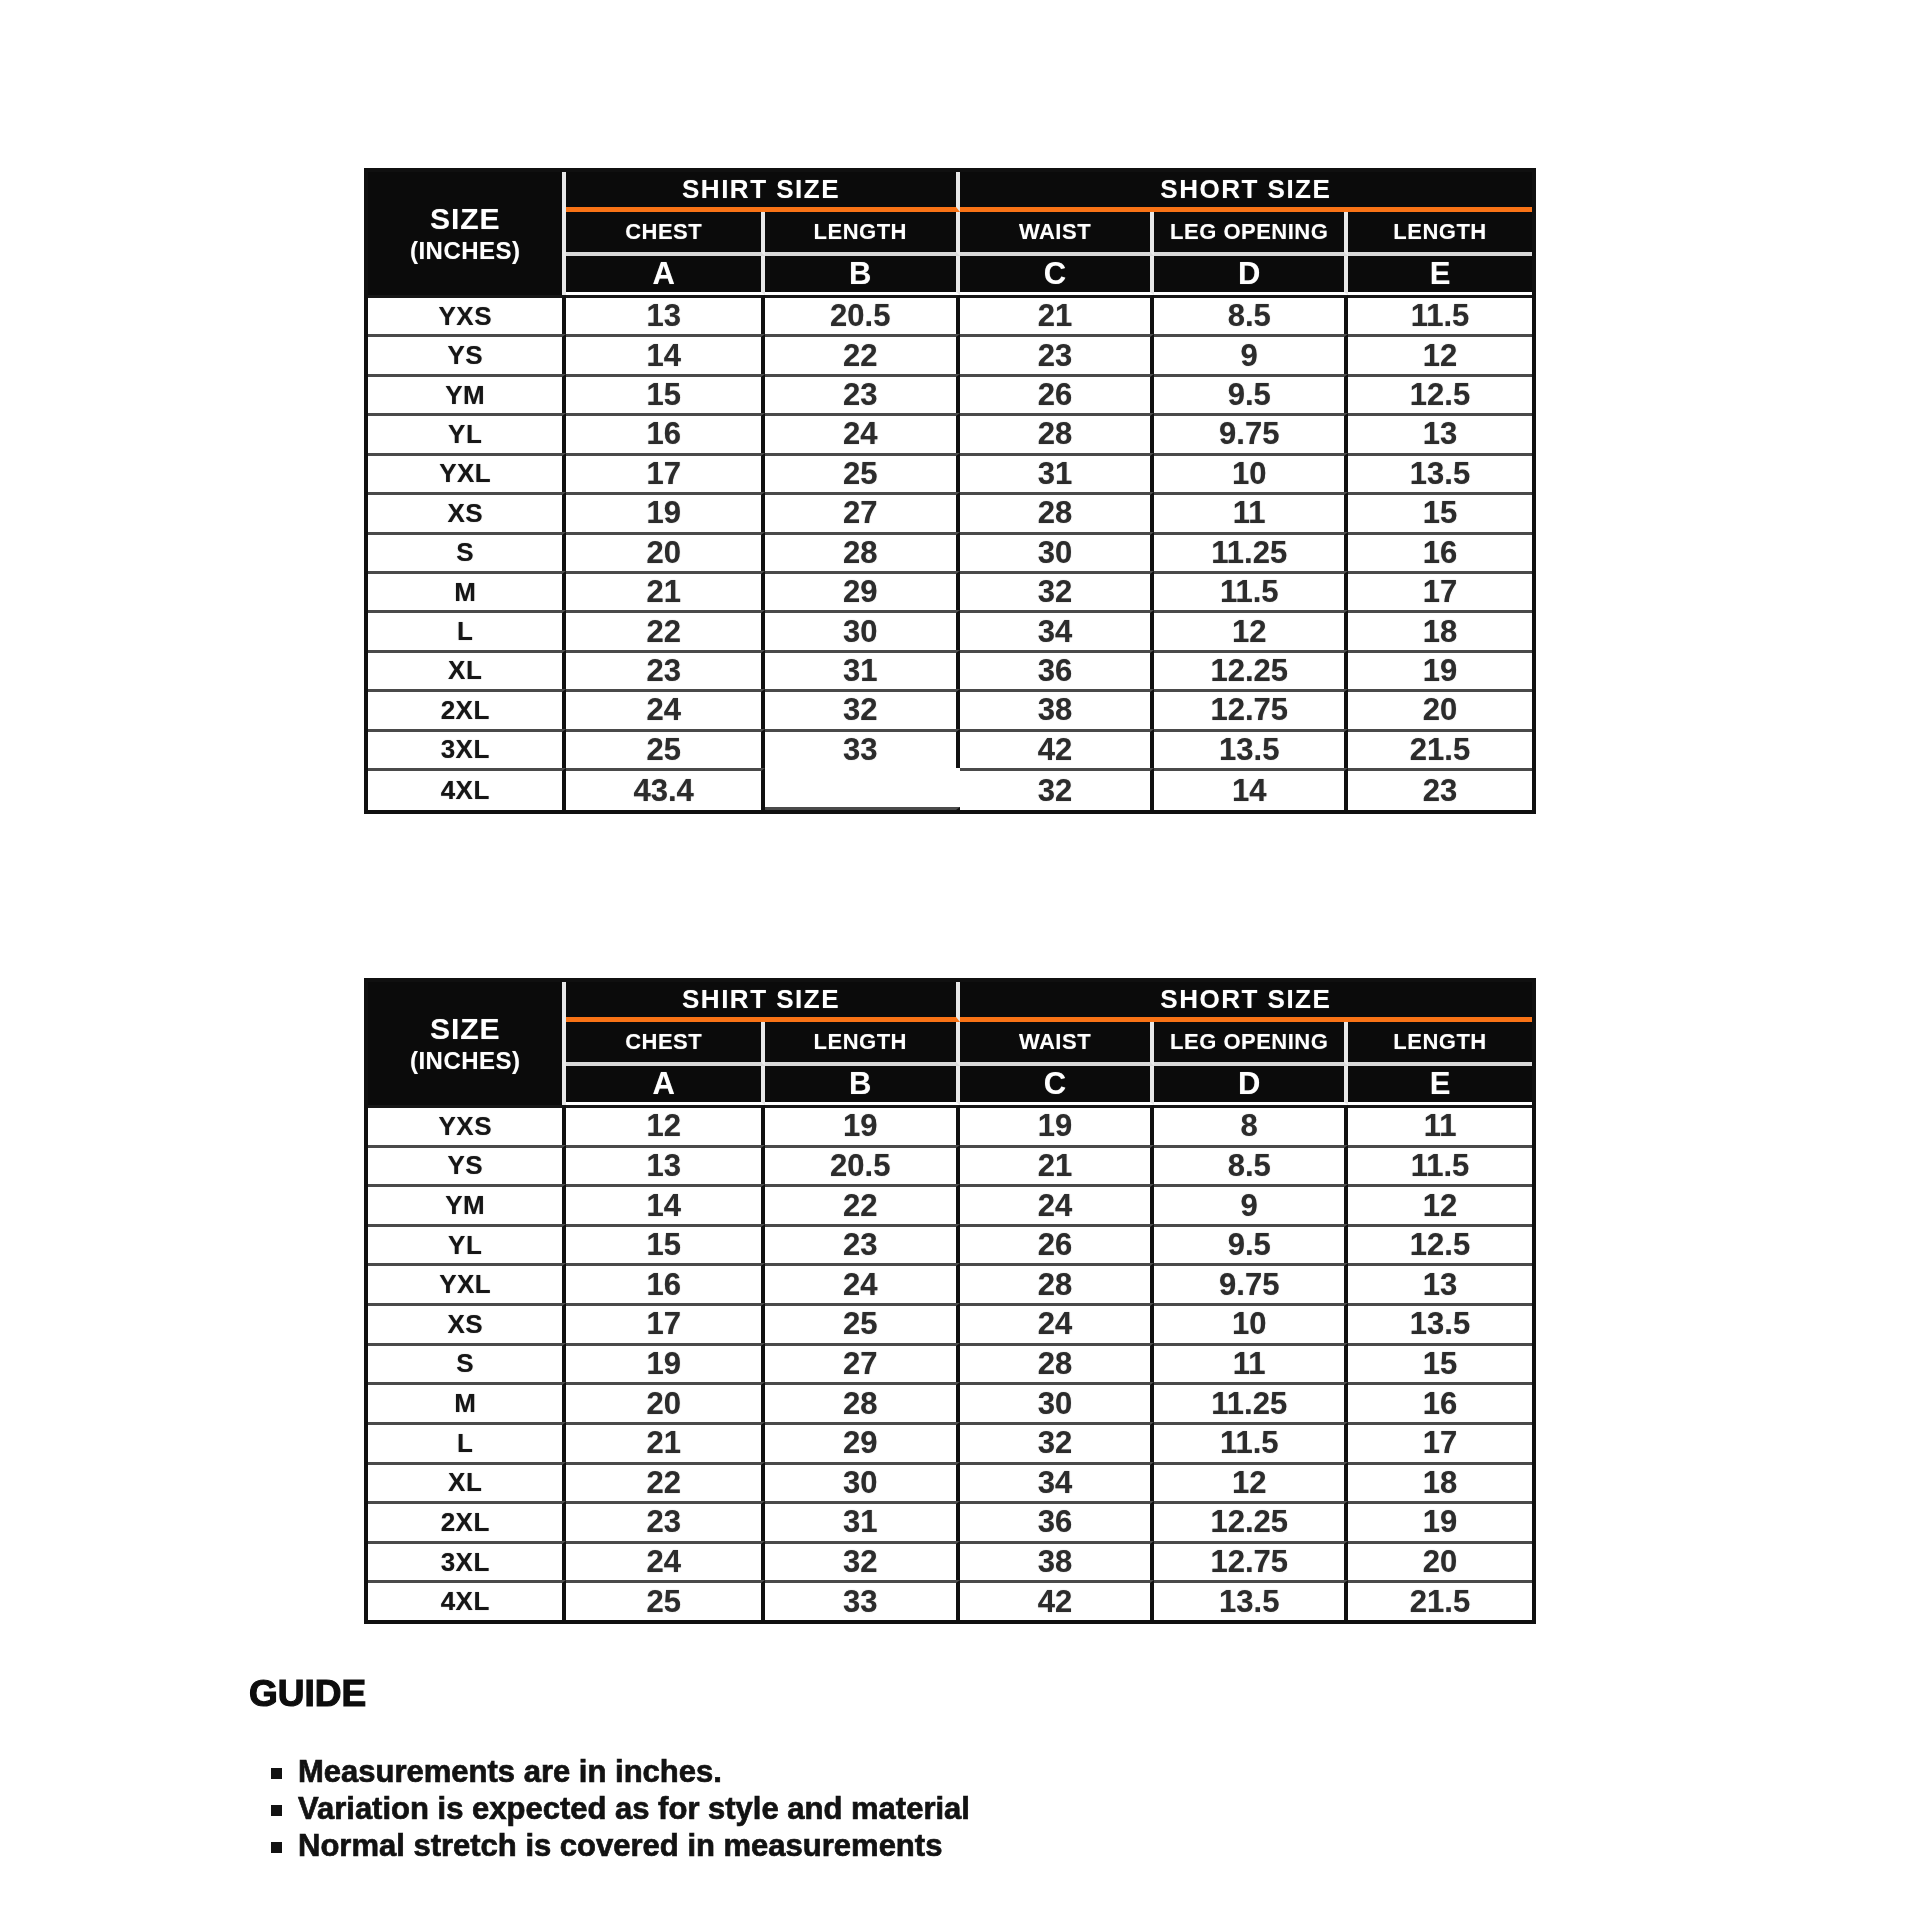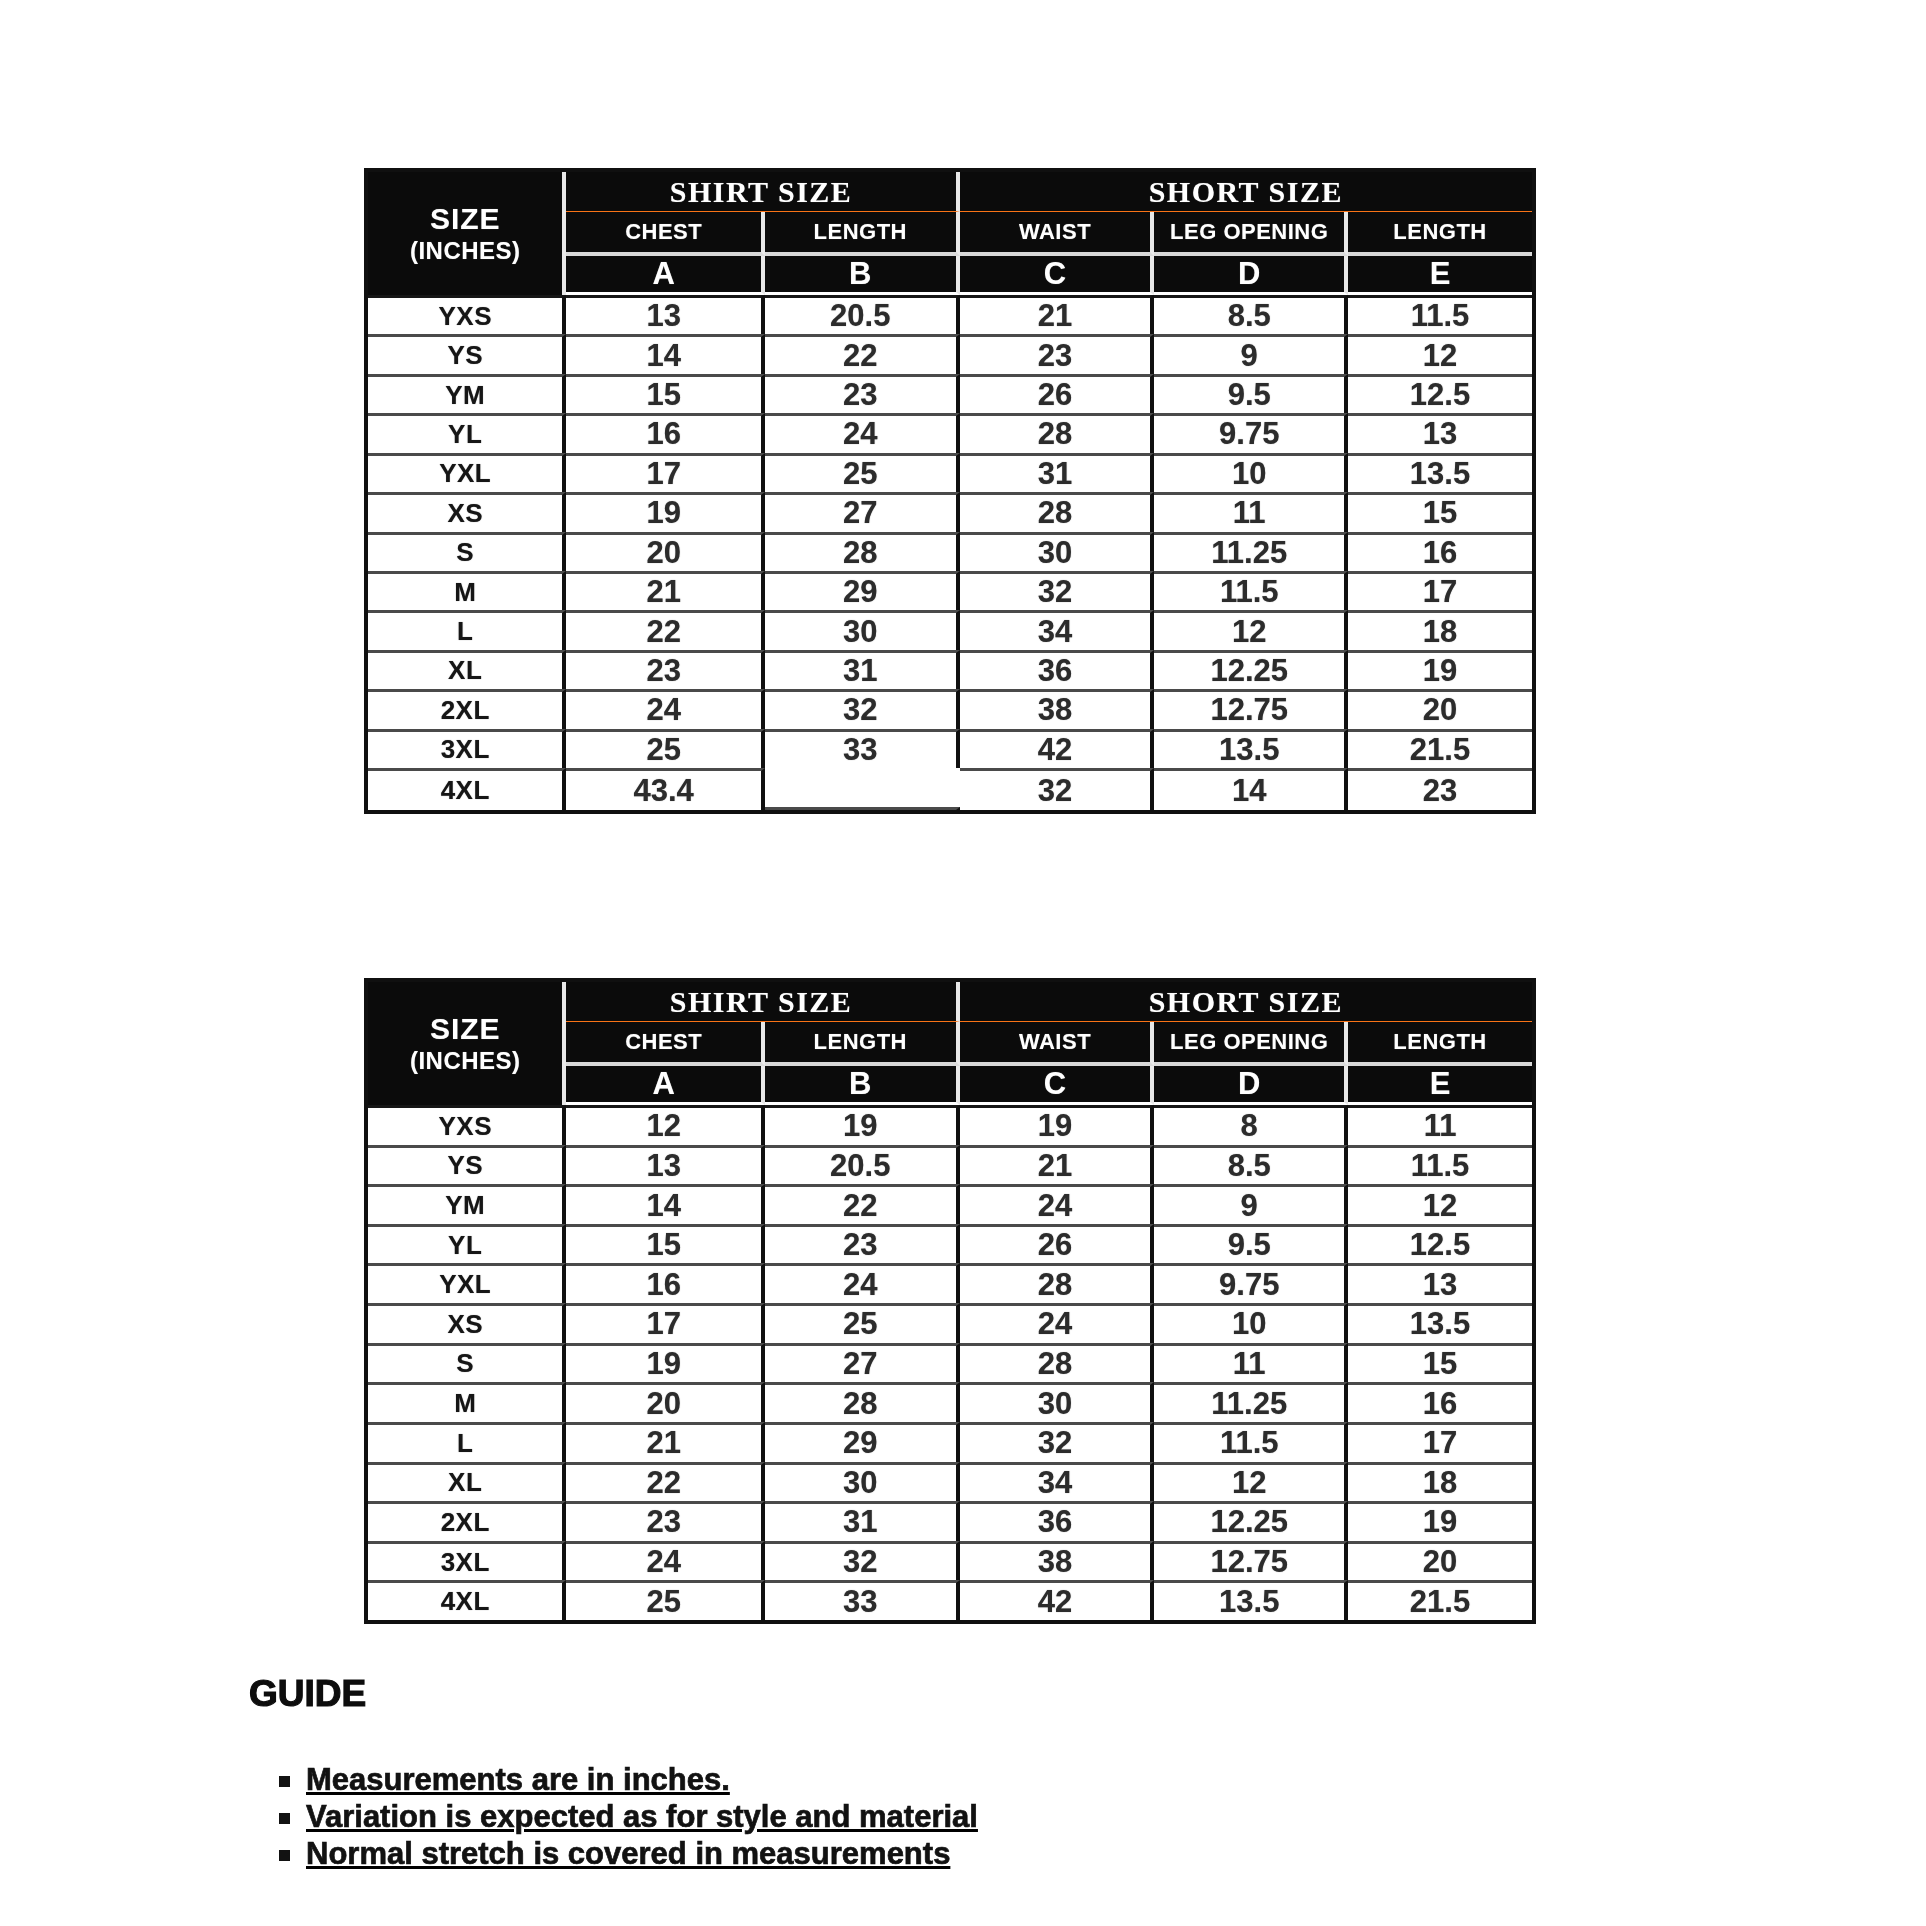--- a/index.html
+++ b/index.html
@@ -55,21 +55,21 @@
   }
   .size-table .h.size-head {
     grid-column: 1;
     grid-row: 1 / 4;
     flex-direction: column;
     line-height: 1.15;
     border-right: 4px solid #e9e9e9;
   }
   .size-table .h .size-main { font-size: 30px; letter-spacing: 1px; }
   .size-table .h .size-sub  { font-size: 24px; letter-spacing: 0.5px; }
-  .size-table .h.group  { font-size: 30px; letter-spacing: 1.5px; border-bottom: 1px solid #f97316; font-family: Liberation Serif, serif; }
+  .size-table .h.group  { font-size: 26px; letter-spacing: 1.5px; border-bottom: 5px solid #f97316; }
   .size-table .h.measure{ font-size: 22px; letter-spacing: 0.5px; border-bottom: 4px solid #d9d9d9; }
   .size-table .h.letter { font-size: 31px; border-bottom: 3px solid #ffffff; }
   .size-table .h.vsep   { border-right: 4px solid #e9e9e9; }
 
   
   .size-table .c {
     background: #ffffff;
     font-size: 31px;
     color: #2c2c2c;
     border-top: 3px solid #4a4a4a;
@@ -87,24 +87,23 @@
     margin: 0;
     font-size: 37px;
     font-weight: bold;
     color: #0d0d0d;
     -webkit-text-stroke: 1.2px #0d0d0d;
   }
   .note-list {
     position: absolute;
     left: 267px;
     top: 1749px;
-    margin: 12px;
+    margin: 4px;
     padding: 0;
     list-style: none;
-    text-decoration: underline;
   }
   .note-list li {
     display: flex;
     align-items: flex-start;
     gap: 16px;
     font-size: 31px;
     line-height: 37px;
     font-weight: bold;
     color: #121212;
     -webkit-text-stroke: 0.7px #121212;

